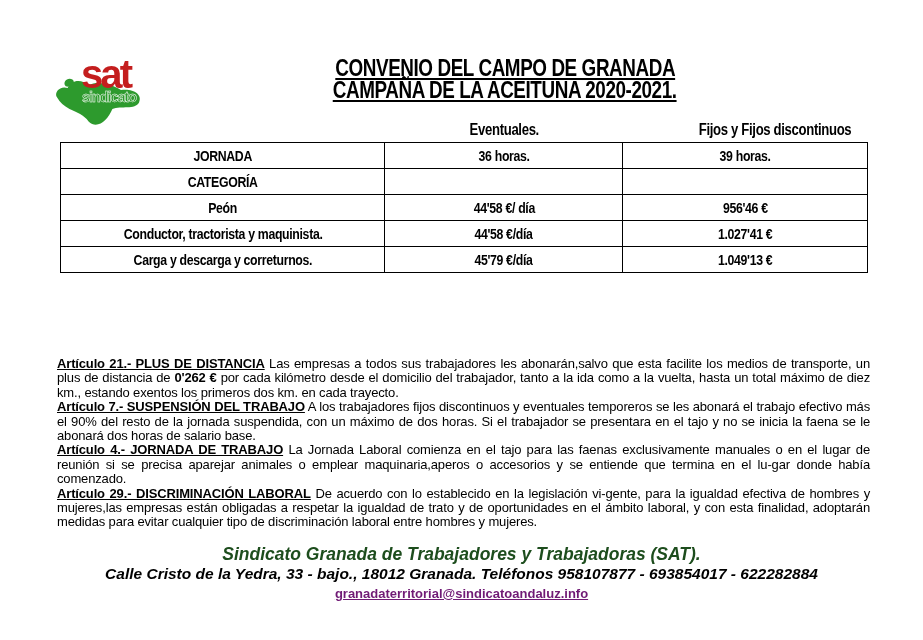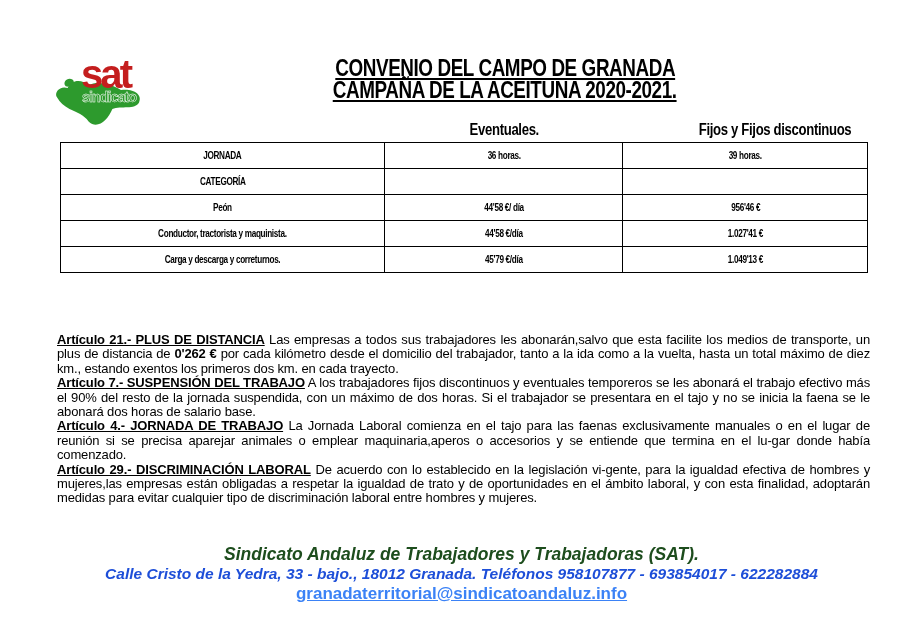--- a/index.html
+++ b/index.html
@@ -22,40 +22,40 @@
   .colheads { position:absolute; left:60px; top:121px; width:808px; display:flex; font-weight:bold; font-size:16px; }
   .colheads .spacer { width:40.2%; }
   .colheads .h2 { width:29.5%; text-align:center; }
   .colheads .h3 { width:30.3%; text-align:right; }
   .colheads .cond { letter-spacing:-0.4px; }
 
   
   table.main { position:absolute; left:60px; top:142px; width:808px; border-collapse:collapse; table-layout:fixed; }
   table.main td {
     border:1.6px solid #000; height:26px; text-align:center; vertical-align:middle;
-    font-weight:bold; font-size:10px; padding:0 2px; overflow:hidden;
+    font-weight:bold; font-size:15px; padding:0 2px; overflow:hidden;
   }
   table.main tr.row-last td { height:32px; }
   table.main col.c1 { width:40.2%; }
   table.main col.c2 { width:29.5%; }
   table.main col.c3 { width:30.3%; }
   table.main .cond { letter-spacing:-0.4px; }
 
   
-  .articles { position:absolute; left:57px; top:333px; width:813px; font-size:13px; line-height:14.4px; text-align:justify; letter-spacing:-0.15px; }
+  .articles { position:absolute; left:57px; top:357px; width:813px; font-size:13px; line-height:14.4px; text-align:justify; letter-spacing:-0.15px; }
   .articles p { margin:0; }
   .art-heading { font-weight:bold; text-decoration:underline; }
   .art-bold { font-weight:bold; }
 
   
   .footer { position:absolute; left:0; top:544px; width:100%; text-align:center; }
   .footer-org  { color:#1d4d1d; font-weight:bold; font-style:italic; font-size:17.5px; line-height:20px; }
-  .footer-addr { color:#1d4ed8; font-weight:bold; font-style:italic; font-size:15.5px; line-height:19px; }
+  .footer-addr { color:#000000; font-weight:bold; font-style:italic; font-size:15.5px; line-height:19px; }
   .footer-email { margin-top:1px; }
-  .footer-email a { color:#3b82f6; font-weight:bold; font-size:17px; text-decoration:underline; cursor:pointer; }
+  .footer-email a { color:#701a75; font-weight:bold; font-size:13px; text-decoration:underline; cursor:pointer; }
 </style>
 </head>
 <body>
 
 <div class="logo">
   <svg viewBox="0 0 100 84" width="96" height="80">
     <path d="M5,50 C1,44 9,37 16,40 C20,30 32,31 38,37 C48,32 62,36 72,42 C84,40 95,46 91,55 C87,63 72,58 63,62 C58,74 47,84 38,75 C33,68 26,66 18,62 C12,59 8,55 5,50 Z
          M14,38 C10,34 16,28 21,31 C24,33 22,38 19,39 Z" fill="#2d9a2d"></path>
     <text x="30" y="40" font-size="42" font-weight="bold" fill="#c41e1e" style="font-family:'Liberation Sans',sans-serif; letter-spacing:-3px;">sat</text>
     <text x="31" y="55" font-size="15" font-weight="bold" fill="#2d9a2d" stroke="#ffffff" stroke-width="0.5" style="font-family:'Liberation Sans',sans-serif; letter-spacing:-1px;">sindicato</text>
@@ -109,16 +109,16 @@
 </table>
 
 <div class="articles">
   <p><span class="art-heading">Artículo 21.- PLUS DE DISTANCIA</span><span> Las empresas a todos sus trabajadores les abonarán,salvo que esta facilite los medios de transporte, un plus de distancia de </span><span class="art-bold">0'262 €</span><span> por cada kilómetro desde el domicilio del trabajador, tanto a la ida como a la vuelta, hasta un total máximo de diez km., estando exentos los primeros dos km. en cada trayecto.</span></p>
   <p><span class="art-heading">Artículo 7.- SUSPENSIÓN DEL TRABAJO</span><span> A los trabajadores fijos discontinuos y eventuales temporeros se les abonará el trabajo efectivo más el 90% del resto de la jornada suspendida, con un máximo de dos horas. Si el trabajador se presentara en el tajo y no se inicia la faena se le abonará dos horas de salario base.</span></p>
   <p><span class="art-heading">Artículo 4.- JORNADA DE TRABAJO</span><span> La Jornada Laboral comienza en el tajo para las faenas exclusivamente manuales o en el lugar de reunión si se precisa aparejar animales o emplear maquinaria,aperos o accesorios y se entiende que termina en el lu-gar donde había comenzado.</span></p>
   <p><span class="art-heading">Artículo 29.- DISCRIMINACIÓN LABORAL</span><span> De acuerdo con lo establecido en la legislación vi-gente, para la igualdad efectiva de hombres y mujeres,las empresas están obligadas a respetar la igualdad de trato y de oportunidades en el ámbito laboral, y con esta finalidad, adoptarán medidas para evitar cualquier tipo de discriminación laboral entre hombres y mujeres.</span></p>
 </div>
 
 <div class="footer">
-  <div class="footer-org">Sindicato Andaluz de Trabajadores y Trabajadoras (SAT).</div>
+  <div class="footer-org">Sindicato Granada de Trabajadores y Trabajadoras (SAT).</div>
   <div class="footer-addr">Calle Cristo de la Yedra, 33 - bajo., 18012 Granada. Teléfonos 958107877 - 693854017 - 622282884</div>
   <div class="footer-email"><a>granadaterritorial@sindicatoandaluz.info</a></div>
 </div>
 
 </body></html>

